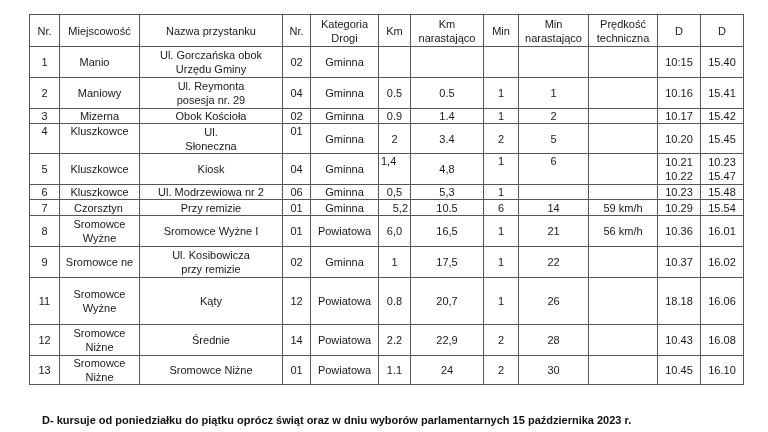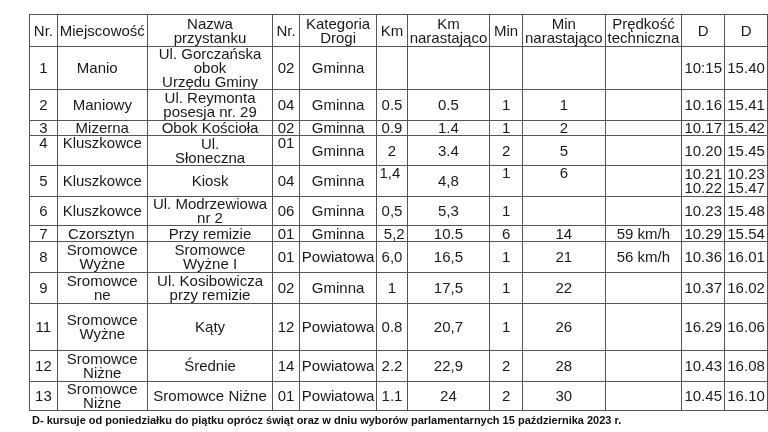--- a/index.html
+++ b/index.html
@@ -14,37 +14,37 @@
       overflow: hidden;
       font-family: "Liberation Sans", "DejaVu Sans", sans-serif;
       color: #1a1a1a;
     }
     table.schedule {
       position: absolute;
       left: 29px;
       top: 14px;
       border-collapse: collapse;
       table-layout: fixed;
-      font-size: 15px;
+      font-size: 11px;
       line-height: 14px;
     }
     table.schedule td, table.schedule th {
       border: 1px solid #555;
       padding: 0 2px;
       text-align: center;
       vertical-align: middle;
       font-weight: normal;
       white-space: pre-line;
       overflow: hidden;
     }
     .al-top { vertical-align: top !important; }
     .al-right { text-align: left; padding-right: 12px !important; }
     .footer-note {
       position: absolute;
-      left: 32px;
+      left: 42px;
       top: 414px;
       font-size: 11px;
       font-weight: bold;
       color: #111;
       white-space: nowrap;
     }
   </style>
 </head>
 <body>
 
@@ -233,21 +233,21 @@
       <td>Sromowce
 Wyżne</td>
       <td>Kąty</td>
       <td>12</td>
       <td>Powiatowa</td>
       <td>0.8</td>
       <td>20,7</td>
       <td>1</td>
       <td>26</td>
       <td></td>
-      <td>16.29</td>
+      <td>18.18</td>
       <td>16.06</td>
     </tr>
 
     <tr style="height:31px">
       <td>12</td>
       <td>Sromowce
 Niżne</td>
       <td>Średnie</td>
       <td>14</td>
       <td>Powiatowa</td>

